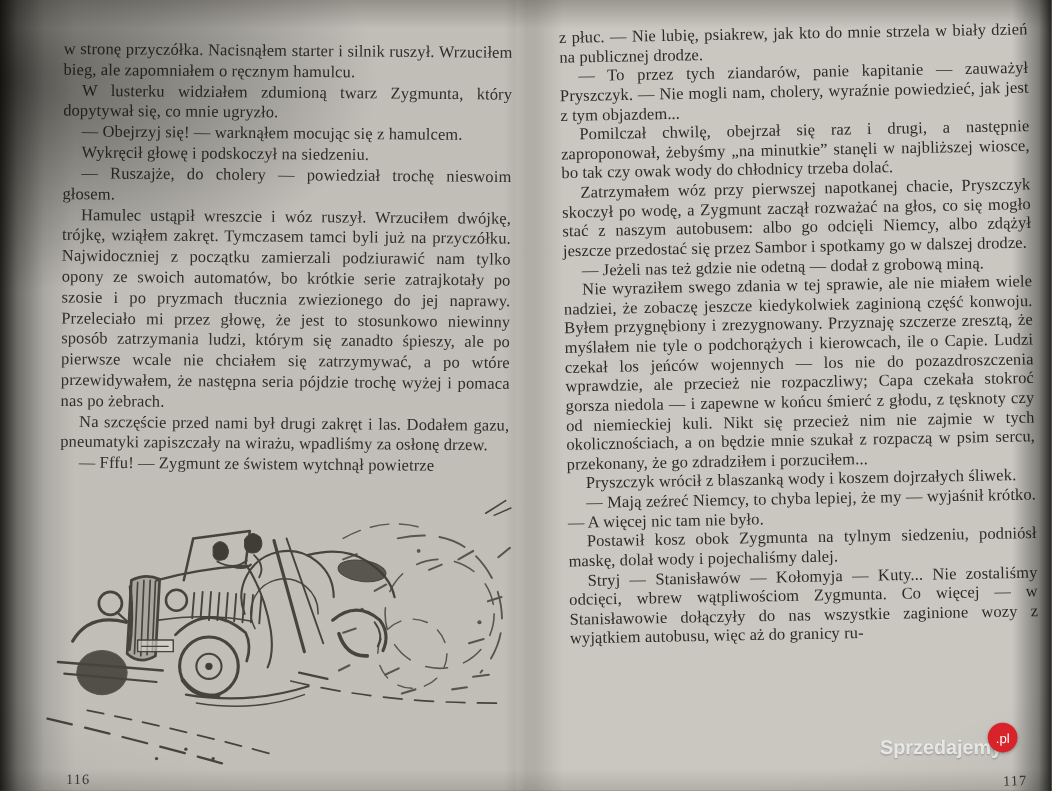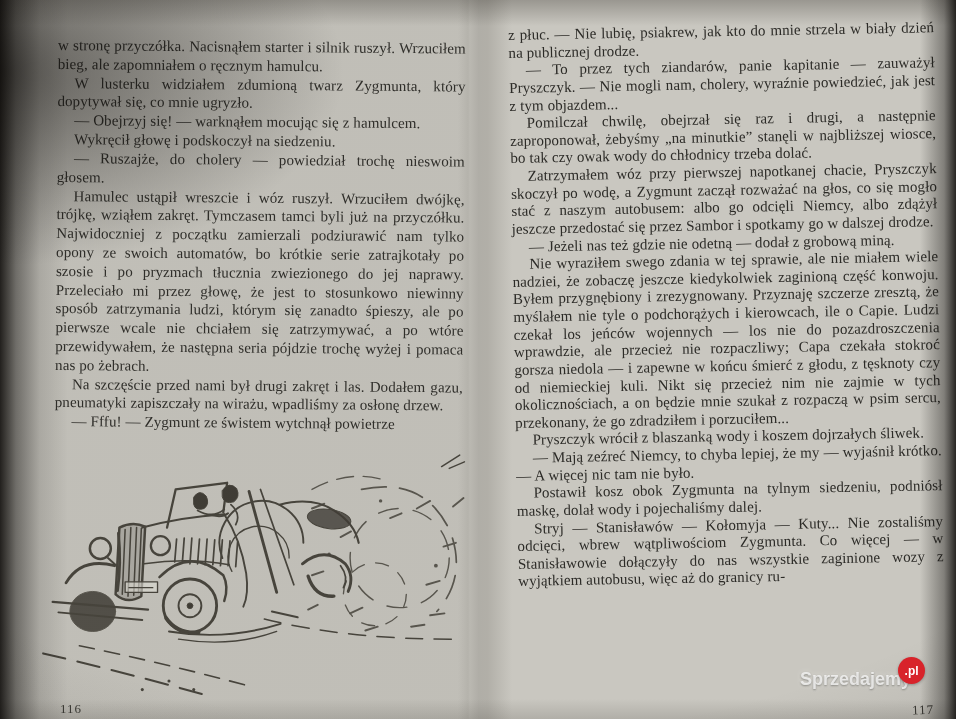--- a/index.html
+++ b/index.html
@@ -41,21 +41,21 @@
     margin-left:38px;
   }
   .wm-badge {
     position:absolute; right:-14px; top:-12px;
     width:27px; height:27px; border-radius:50%;
     background:#d8232a; box-shadow:0 1px 3px rgba(0,0,0,0.3);
     display:flex; align-items:center; justify-content:center;
   }
   .wm-badge span {
     font-family:"Liberation Sans","DejaVu Sans",sans-serif;
-    font-weight:bold; font-size:12px; color:#ffffff; line-height:1;
+    font-weight:normal; font-size:12px; color:#ffffff; line-height:1;
   }
   
   .gutter-shadow {
     position:absolute; left:458px; top:0; width:54px; height:100%; z-index:20;
     pointer-events:none;
     background:linear-gradient(90deg, rgba(45,42,36,0) 0%, rgba(45,42,36,0.16) 38%, rgba(70,66,58,0.18) 55%, rgba(45,42,36,0) 100%);
   }
   .vignette {
     position:absolute; inset:0; z-index:25; pointer-events:none;
     background:

